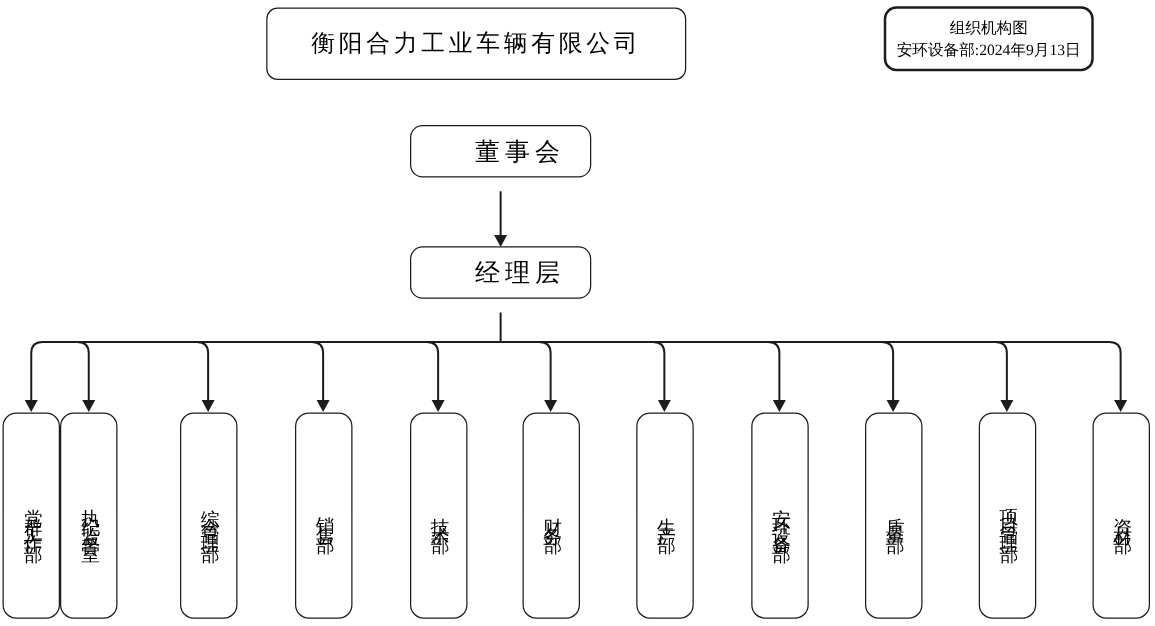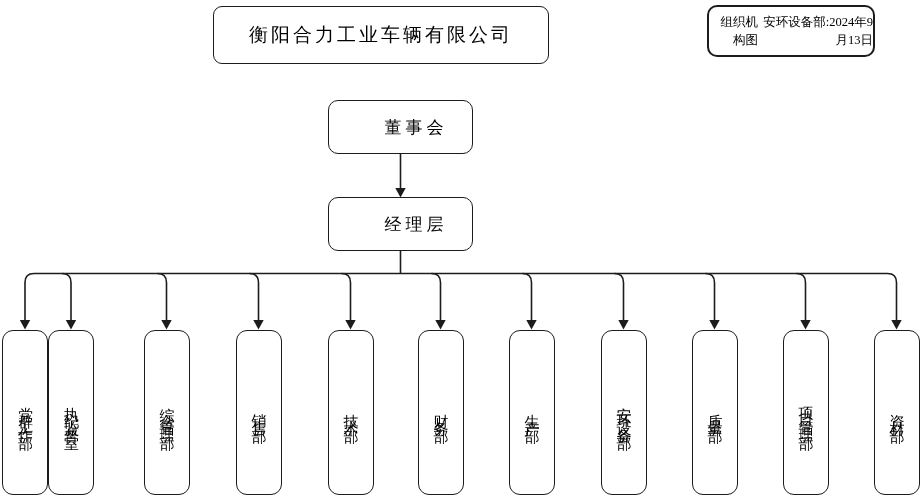--- a/index.html
+++ b/index.html
@@ -30,29 +30,29 @@
     width: 336px; height: 58px;
     border-radius: 9px;
     font-size: 19px;
     letter-spacing: 3px;
   }
   .info-box {
     left: 707px; top: 5px;
     width: 168px; height: 52px;
     border-radius: 10px;
     border-width: 2px;
-    flex-direction: row;
+    flex-direction: column;
     font-size: 12.5px;
     line-height: 1.45;
-    text-align: right;
+    text-align: left;
   }
   .node-box {
-    width: 145px; height: 54px;
+    width: 145px; height: 42px;
     border-radius: 10px;
-    font-size: 17px;
+    font-size: 20px;
     letter-spacing: 4px;
     padding-left: 31px;
   }
   .board-box { left: 328px; top: 100px; }
   .mgmt-box  { left: 328px; top: 197px; }
   .dept-box {
     position: absolute;
     top: 330px;
     width: 46px;
     height: 165px;

